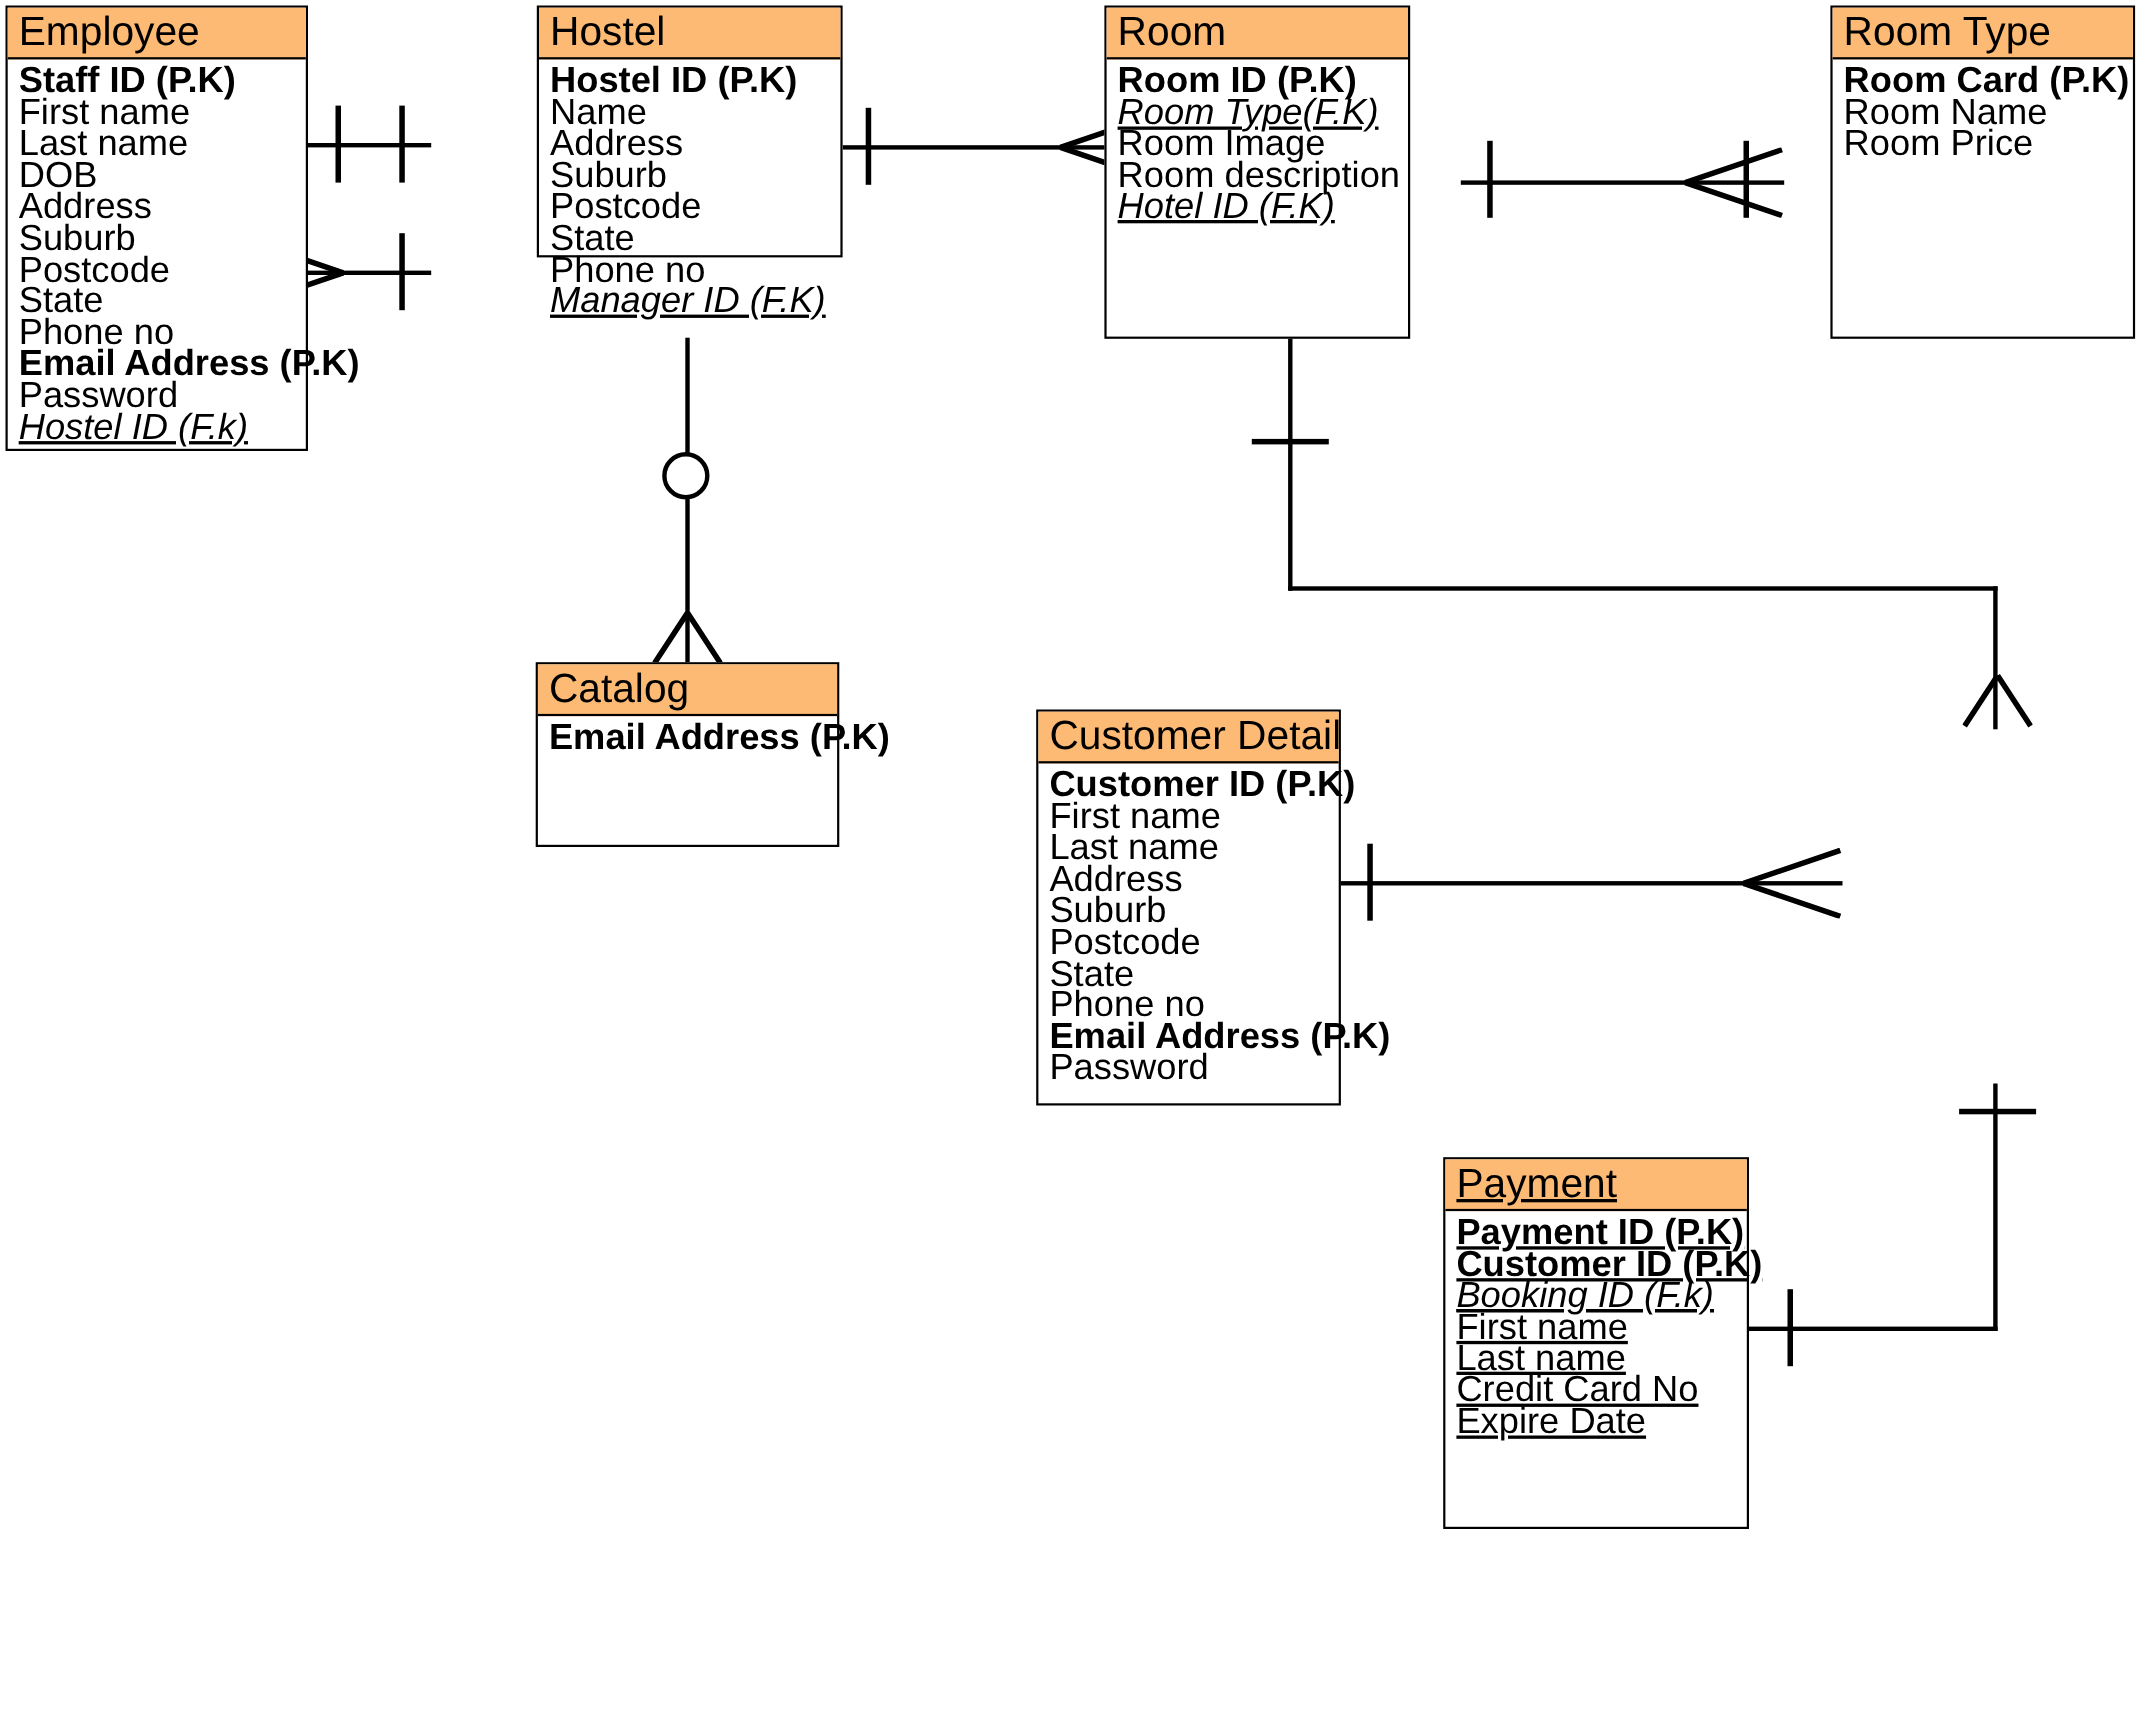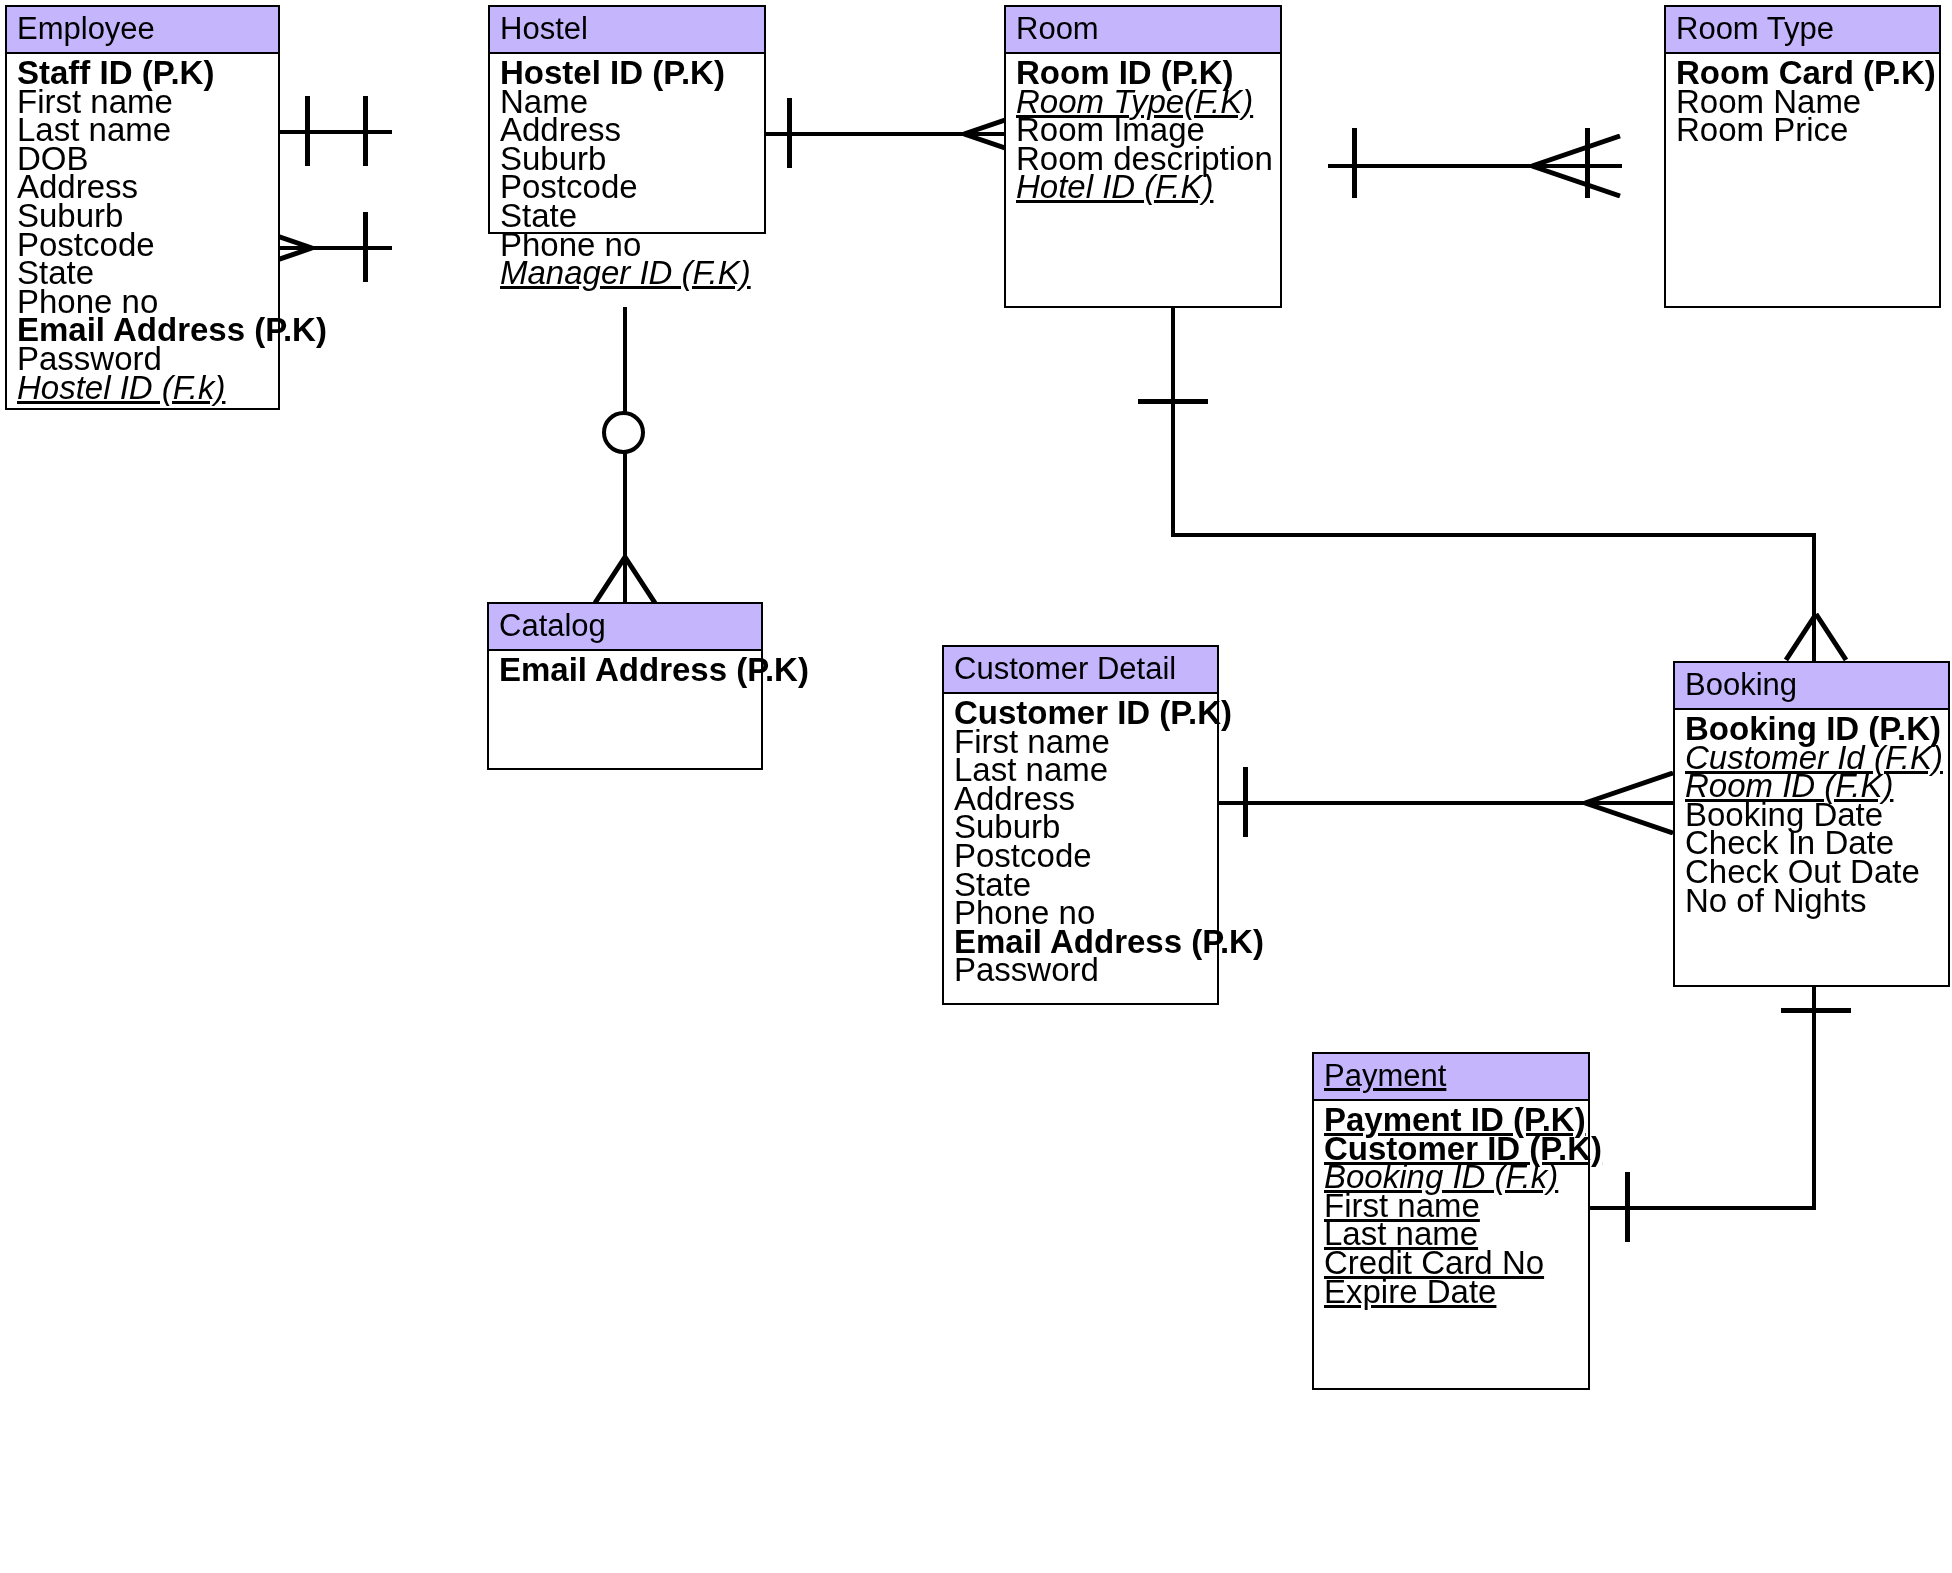--- a/index.html
+++ b/index.html
@@ -20,23 +20,23 @@
   }
   .entity {
     position: absolute;
     box-sizing: border-box;
     border: 2px solid #000000;
     background: #ffffff;
     z-index: 5;
   }
   .entity-header {
     box-sizing: border-box;
-    background: #c4b5fd;
+    background: #fdba74;
     border-bottom: 2px solid #000000;
-    font-size: 31px;
+    font-size: 37px;
     line-height: 40px;
     padding: 2px 0 3px 10px;
     color: #000000;
     white-space: nowrap;
     overflow: hidden;
   }
   .entity-body {
     padding: 5px 0 10px 10px;
   }
   .attr {
@@ -225,32 +225,20 @@
       <div class="attr">Address</div>
       <div class="attr">Suburb</div>
       <div class="attr">Postcode</div>
       <div class="attr">State</div>
       <div class="attr">Phone no</div>
       <div class="attr pk">Email Address (P.K)</div>
       <div class="attr">Password</div>
     </div>
   </div>
 
-  <div class="entity" style="left:1673px; top:661px; width:277px; height:326px;">
-    <div class="entity-header">Booking</div>
-    <div class="entity-body">
-      <div class="attr pk">Booking ID (P.K)</div>
-      <div class="attr fk">Customer Id (F.K)</div>
-      <div class="attr fk">Room ID (F.K)</div>
-      <div class="attr">Booking Date</div>
-      <div class="attr">Check In Date</div>
-      <div class="attr">Check Out Date</div>
-      <div class="attr">No of Nights</div>
-    </div>
-  </div>
 
   <div class="entity" style="left:1312px; top:1052px; width:278px; height:338px;text-decoration:underline;">
     <div class="entity-header">Payment</div>
     <div class="entity-body">
       <div class="attr pk">Payment ID (P.K)</div>
       <div class="attr pk">Customer ID (P.K)</div>
       <div class="attr fk">Booking ID (F.k)</div>
       <div class="attr">First name</div>
       <div class="attr">Last name</div>
       <div class="attr">Credit Card No</div>

